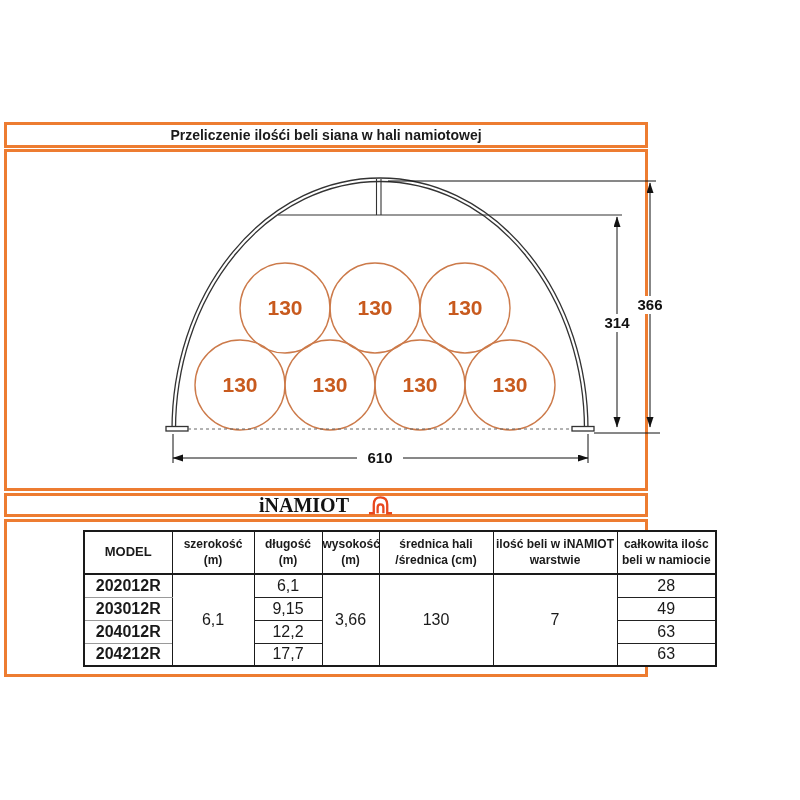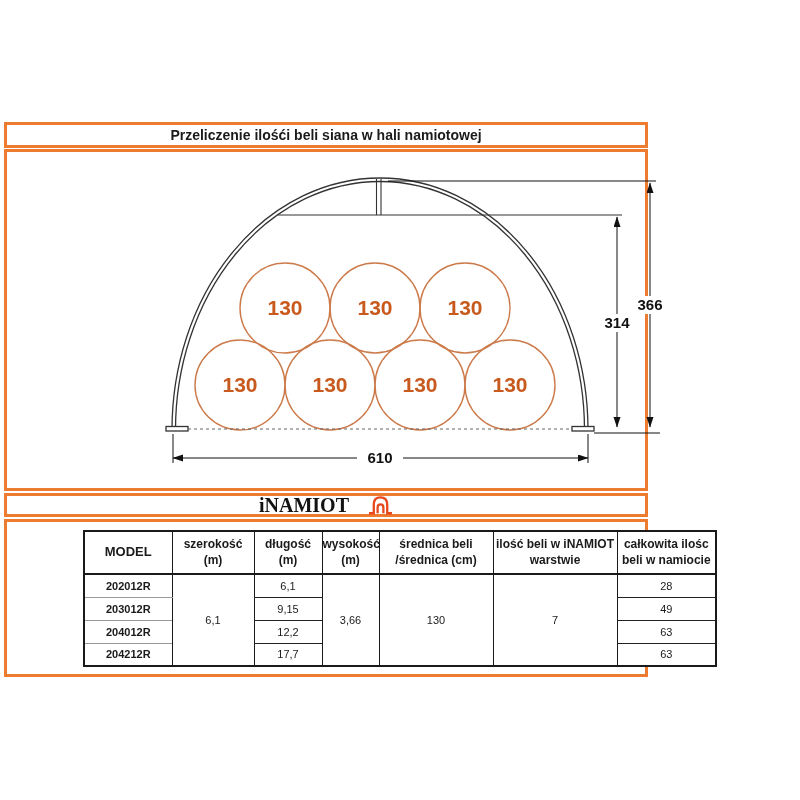--- a/index.html
+++ b/index.html
@@ -27,21 +27,21 @@
   table.spec th,table.spec td{
     border-left:1.5px solid #1a1a1a;text-align:center;vertical-align:middle;
     padding:0;color:#1a1a1a;
   }
   table.spec tr.hdr th{
     height:41px;font-weight:bold;font-size:12px;line-height:1.3;
     border-bottom:2px solid #1a1a1a;
   }
   table.spec tr.hdr th.model-h{font-weight:bold;font-size:13px;}
   table.spec tr.datar{height:23px;}
-  table.spec td{font-size:11px;}
+  table.spec td{font-size:16px;}
   table.spec td.model{font-weight:bold;border-bottom:1px solid #9a9a9a;}
   table.spec td.dl, table.spec td.ck{border-bottom:1px solid #222;}
   table.spec tr:last-child td{border-bottom:none;}
   svg text{font-family:"Liberation Sans",sans-serif;}
 </style>
 </head>
 <body>
 
 <div class="obox title-box">
   <span class="t">Przeliczenie ilośći beli siana w hali namiotowej</span>
@@ -136,21 +136,21 @@
       </th>
       <th>
         <div>długość</div>
         <div>(m)</div>
       </th>
       <th>
         <div>wysokość</div>
         <div>(m)</div>
       </th>
       <th>
-        <div>średnica beli</div>
+        <div>średnica hali</div>
         <div>/średnica (cm)</div>
       </th>
       <th>
         <div>ilość beli w iNAMIOT</div>
         <div>warstwie</div>
       </th>
       <th>
         <div>całkowita ilośc</div>
         <div>beli w namiocie</div>
       </th>

